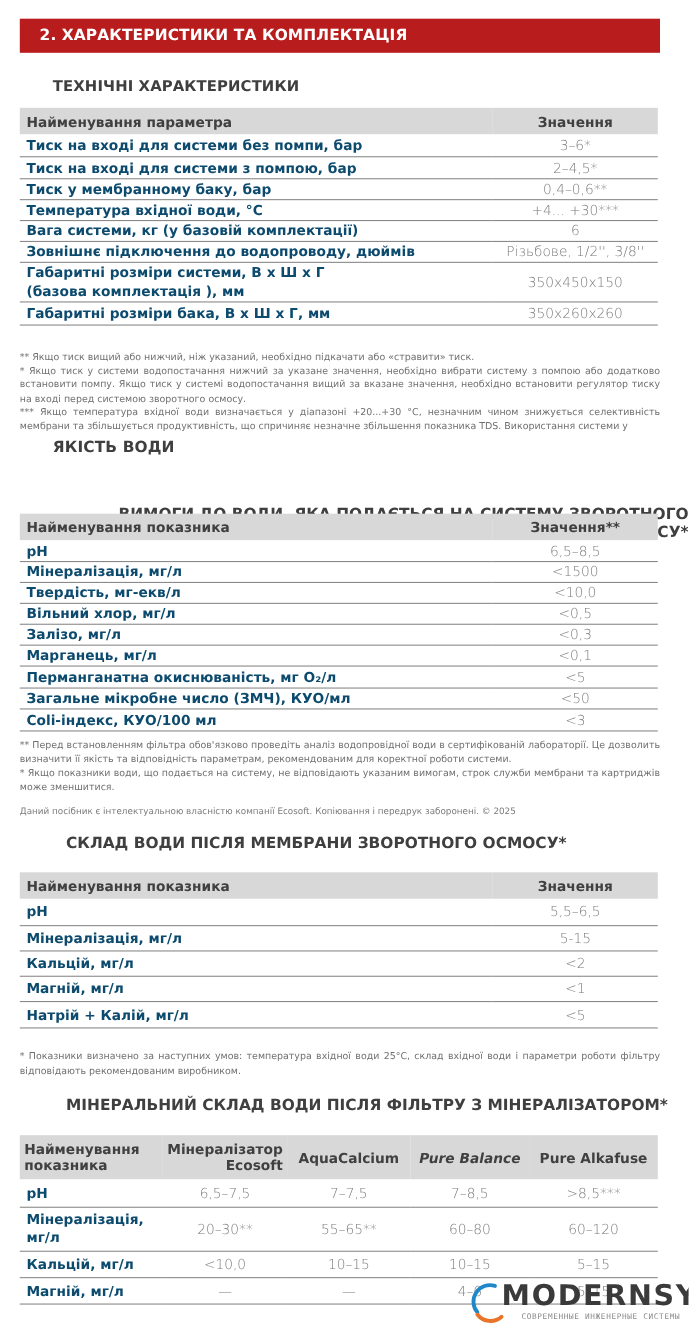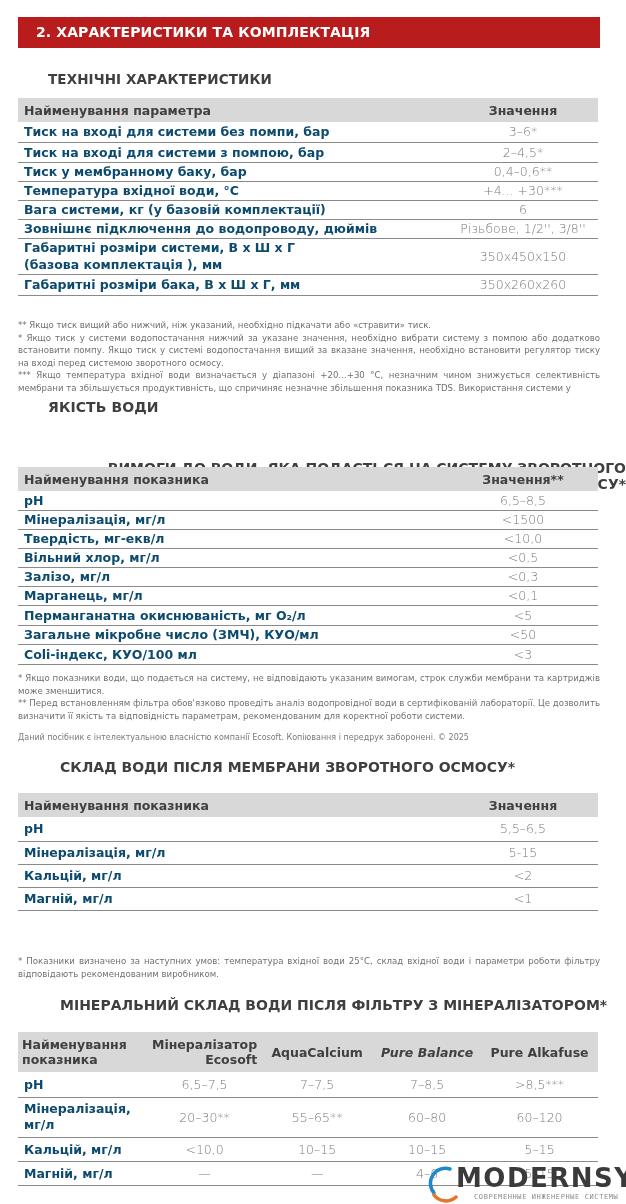--- a/index.html
+++ b/index.html
@@ -167,22 +167,22 @@
         <td class="val">&lt;50</td>
       </tr>
     <tr style="height:20px">
         <td class="name">Coli-індекс, КУО/100 мл</td>
         <td class="val">&lt;3</td>
       </tr>
   </tbody>
 </table>
 
 <div class="notes" style="top:672px;">
+  <div>** Перед встановленням фільтра обов'язково проведіть аналіз водопровідної води в сертифікованій лабораторії. Це дозволить визначити її якість та відповідність параметрам, рекомендованим для коректної роботи системи.</div>
   <div>* Якщо показники води, що подається на систему, не відповідають указаним вимогам, строк служби мембрани та картриджів може зменшитися.</div>
-  <div>** Перед встановленням фільтра обов'язково проведіть аналіз водопровідної води в сертифікованій лабораторії. Це дозволить визначити її якість та відповідність параметрам, рекомендованим для коректної роботи системи.</div>
 </div>
 
 <div class="copyright">Даний посібник є інтелектуальною власністю компанії Ecosoft. Копіювання і передрук заборонені. © 2025</div>
 
 <div class="h3" style="left:60px; top:759px;">СКЛАД ВОДИ ПІСЛЯ МЕМБРАНИ ЗВОРОТНОГО ОСМОСУ*</div>
 
 <table class="spec" style="top:793px;">
   <thead>
     <tr>
       <th>Найменування показника</th>
@@ -198,20 +198,24 @@
         <td class="name">Мінералізація, мг/л</td>
         <td class="val">5-15</td>
       </tr>
     <tr style="height:23px">
         <td class="name">Кальцій, мг/л</td>
         <td class="val">&lt;2</td>
       </tr>
     <tr style="height:23px">
         <td class="name">Магній, мг/л</td>
         <td class="val">&lt;1</td>
+      </tr>
+    <tr style="height:24px">
+        <td class="name">Натрій + Калій, мг/л</td>
+        <td class="val">&lt;5</td>
       </tr>
   </tbody>
 </table>
 
 <div class="notes" style="top:955px;">
   <div>* Показники визначено за наступних умов: температура вхідної води 25°С, склад вхідної води і параметри роботи фільтру відповідають рекомендованим виробником.</div>
 </div>
 
 <div class="h3" style="left:60px; top:997px;">МІНЕРАЛЬНИЙ СКЛАД ВОДИ ПІСЛЯ ФІЛЬТРУ З МІНЕРАЛІЗАТОРОМ*</div>
 

